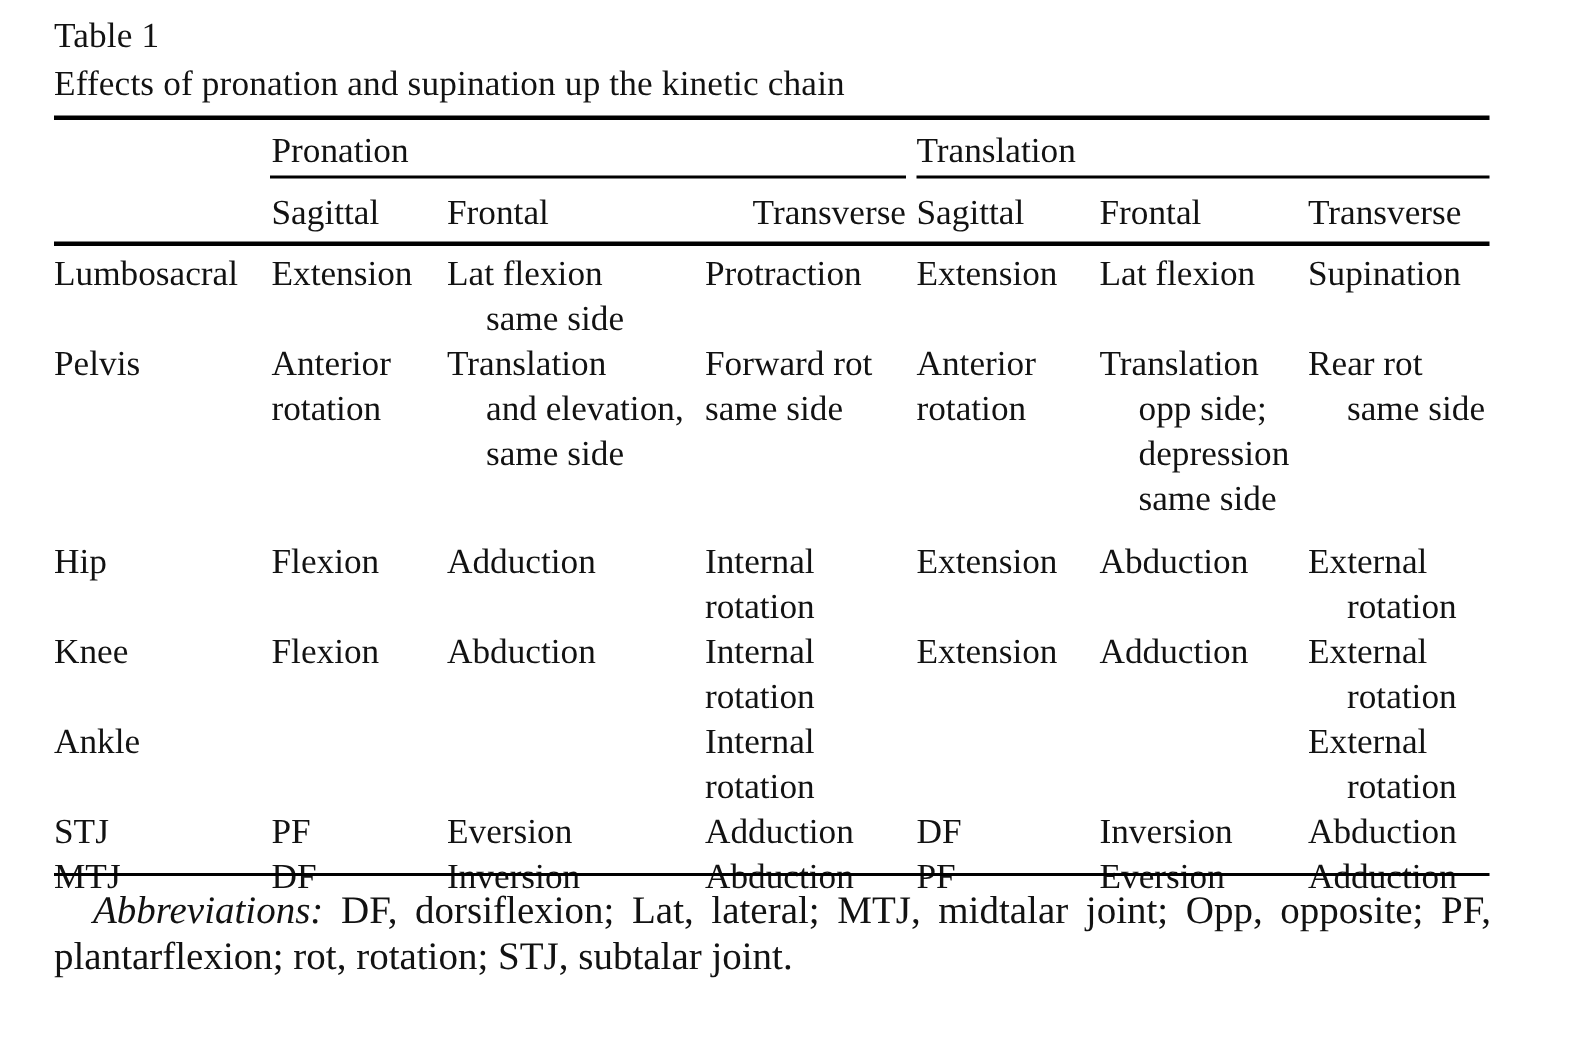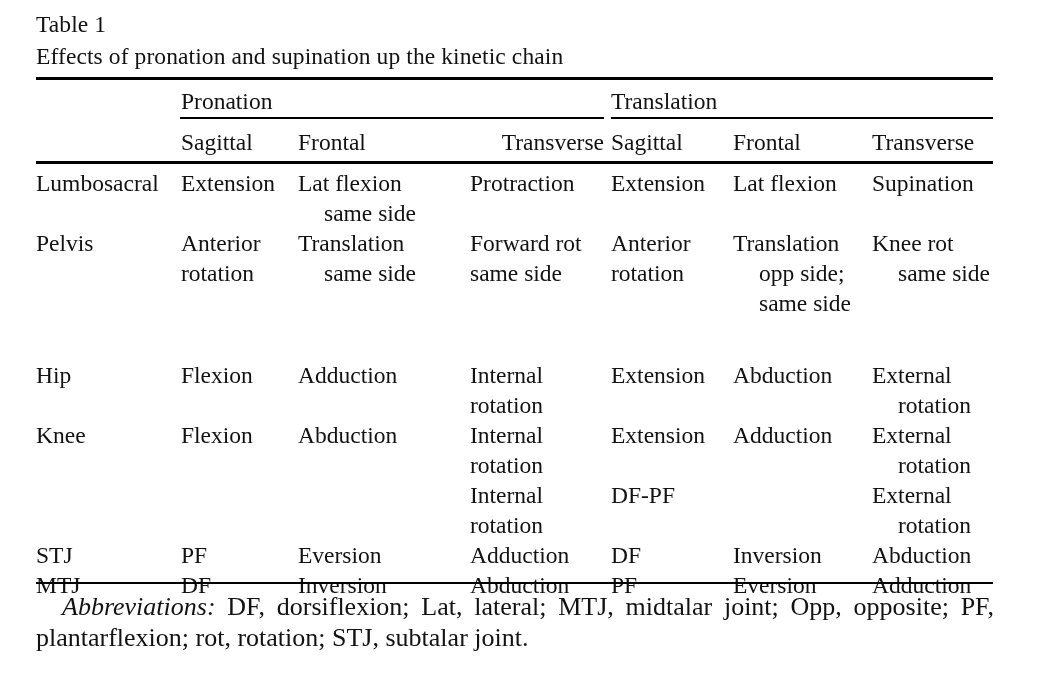--- a/index.html
+++ b/index.html
@@ -176,37 +176,39 @@
       <div class="row" style="height: 120px; top: 60px; position: absolute; left: 0px;">
         <div class="cell c0 left">
           <span class="ln">Pelvis</span>
         </div>
         <div class="cell c1 right">
           <span class="ln">Anterior</span>
           <span class="ln cont">rotation</span>
         </div>
         <div class="cell c2 left">
           <span class="ln">Translation</span>
+          <span class="ln cont">and elevation,</span>
           <span class="ln cont">same side</span>
         </div>
         <div class="cell c3 right">
           <span class="ln">Forward rot</span>
           <span class="ln cont">same side</span>
         </div>
         <div class="cell c4 right">
           <span class="ln">Anterior</span>
           <span class="ln cont">rotation</span>
         </div>
         <div class="cell c5 left">
           <span class="ln">Translation</span>
           <span class="ln cont">opp side;</span>
-          <span class="ln cont">same side</span>
-        </div>
-        <div class="cell c6 left">
-          <span class="ln">Knee rot</span>
+          <span class="ln cont">depression</span>
+          <span class="ln cont">same side</span>
+        </div>
+        <div class="cell c6 left">
+          <span class="ln">Rear rot</span>
           <span class="ln cont">same side</span>
         </div>
       </div>
       <div class="row" style="height: 60px; top: 192px; position: absolute; left: 0px;">
         <div class="cell c0 left">
           <span class="ln">Hip</span>
         </div>
         <div class="cell c1 right">
           <span class="ln">Flexion</span>
         </div>
@@ -247,28 +249,28 @@
         </div>
         <div class="cell c5 left">
           <span class="ln">Adduction</span>
         </div>
         <div class="cell c6 left">
           <span class="ln">External</span>
           <span class="ln cont">rotation</span>
         </div>
       </div>
       <div class="row" style="height: 60px; top: 312px; position: absolute; left: 0px;">
+        <div class="cell c0 left">
+          <span class="ln">Ankle</span>
+        </div>
         <div class="cell c2 left"></div>
         <div class="cell c3 right">
           <span class="ln">Internal</span>
           <span class="ln cont">rotation</span>
         </div>
-        <div class="cell c4 right">
-          <span class="ln">DF-PF</span>
-        </div>
         <div class="cell c5 left"></div>
         <div class="cell c6 left">
           <span class="ln">External</span>
           <span class="ln cont">rotation</span>
         </div>
       </div>
       <div class="row" style="height: 30px; top: 372px; position: absolute; left: 0px;">
         <div class="cell c0 left">
           <span class="ln">STJ</span>
         </div>

